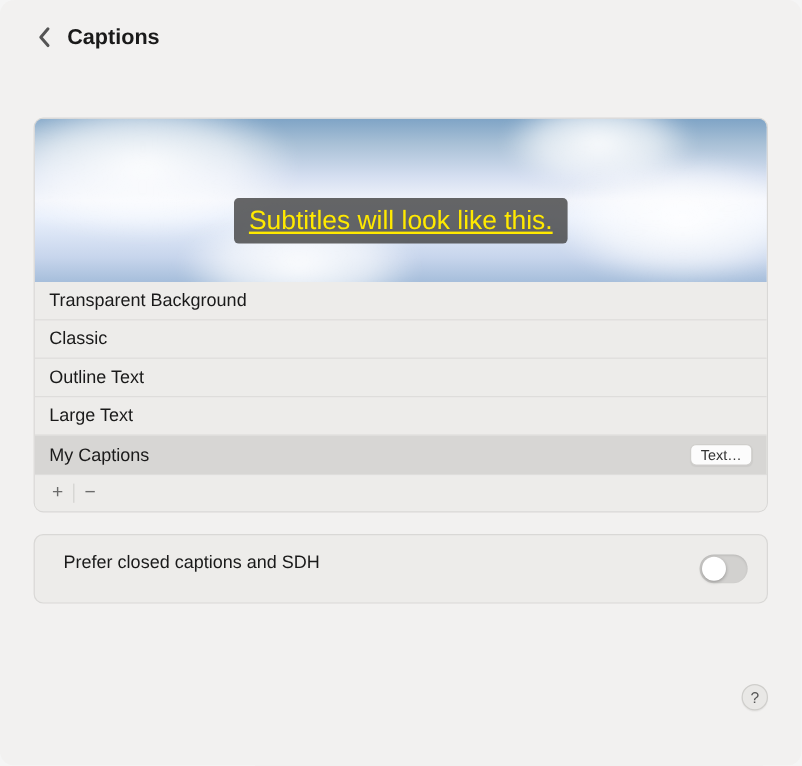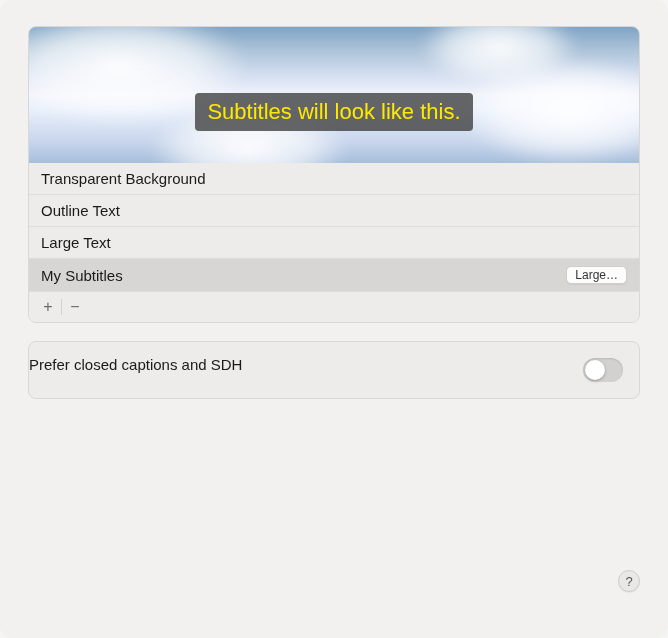--- a/index.html
+++ b/index.html
@@ -70,20 +70,21 @@
     .c4 { width: 160px; height: 80px; top: -20px; right: 60px; }
     .subtitle-overlay {
       position: relative;
       background: rgba(60,60,60,0.78);
       color: #ffe900;
       font-size: 22px;
       padding: 6px 12px;
       border-radius: 4px;
       font-weight: 400;
       margin-top: 34px;
+      text-decoration: underline;
     }
     .style-list {
       background: #edecea;
     }
     .style-row {
       display: flex;
       align-items: flex-end;
       justify-content: space-between;
       font-size: 15px;
       padding: 7px 12px;
@@ -126,21 +127,21 @@
     .ctrl-sep {
       width: 1px;
       height: 16px;
       background: #d2d1cf;
     }
     .prefer-box {
       margin-top: 18px;
       border: 1px solid #d9d8d6;
       border-radius: 8px;
       background: #edecea;
-      padding: 14px 16px 16px 0;
+      padding: 14px 16px 16px 24px;
       display: flex;
       justify-content: space-between;
       align-items: flex-start;
       gap: 20px;
     }
     .prefer-text .prefer-title {
       font-size: 15px;
       color: #1a1a1a;
       margin-bottom: 2px;
     }
@@ -186,43 +187,54 @@
       color: #555;
       cursor: pointer;
       box-shadow: 0 1px 1px rgba(0,0,0,0.06);
     }
   </style>
 </head>
 <body>
 
 <div class="window">
 
+  <div class="header">
+    <span class="back-chevron">
+      <svg width="12" height="18" viewBox="0 0 12 18">
+          <path d="M9 2 L3 9 L9 16" fill="none" stroke="#555" stroke-width="2.5" stroke-linecap="round" stroke-linejoin="round"></path>
+        </svg>
+    </span>
+    <span class="title">Captions</span>
+  </div>
 
   <div class="content">
     <div class="preview">
       <div class="cloud c1"></div>
       <div class="cloud c2"></div>
       <div class="cloud c3"></div>
       <div class="cloud c4"></div>
       <div class="subtitle-overlay">Subtitles will look like this.</div>
     </div>
 
     <div class="style-list">
       <div class="style-row">
         <span>Transparent Background</span>
       </div>
       <div class="style-row">
+        <span>Classic</span>
+      </div>
+      <div class="style-row">
         <span>Outline Text</span>
       </div>
       <div class="style-row">
         <span>Large Text</span>
       </div>
       <div class="style-row selected">
-        <span>My Subtitles</span>
-        <button class="edit-btn">Large…</button>
+        <span>My Captions</span>
+        <button class="edit-btn">Text…</button>
       </div>
     </div>
 
     <div class="list-controls">
       <span class="ctrl-btn">
         <span>+</span>
       </span>
       <span class="ctrl-sep"></span>
       <span class="ctrl-btn">
         <span>−</span>

